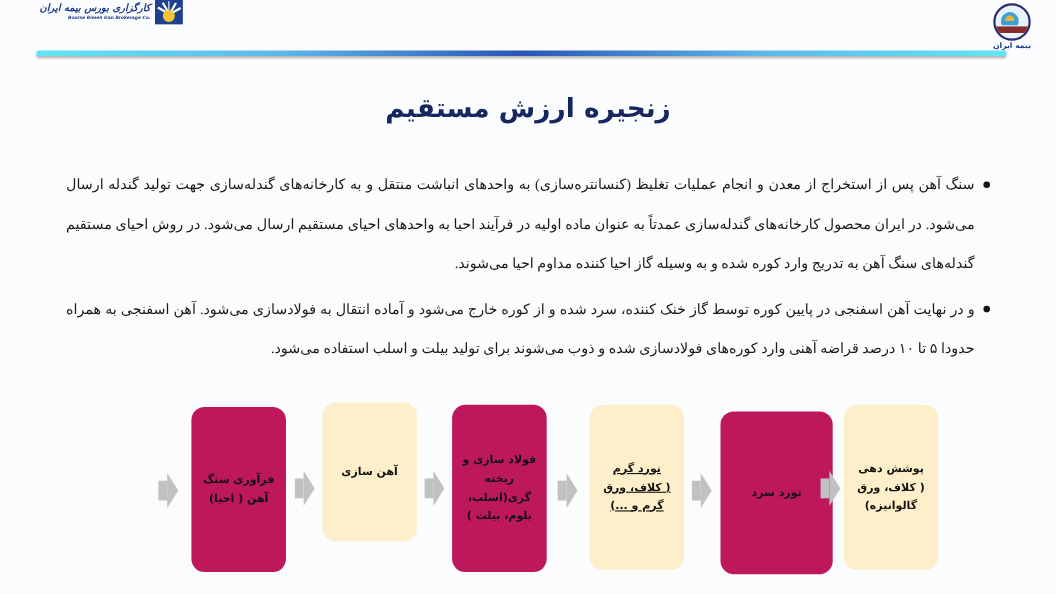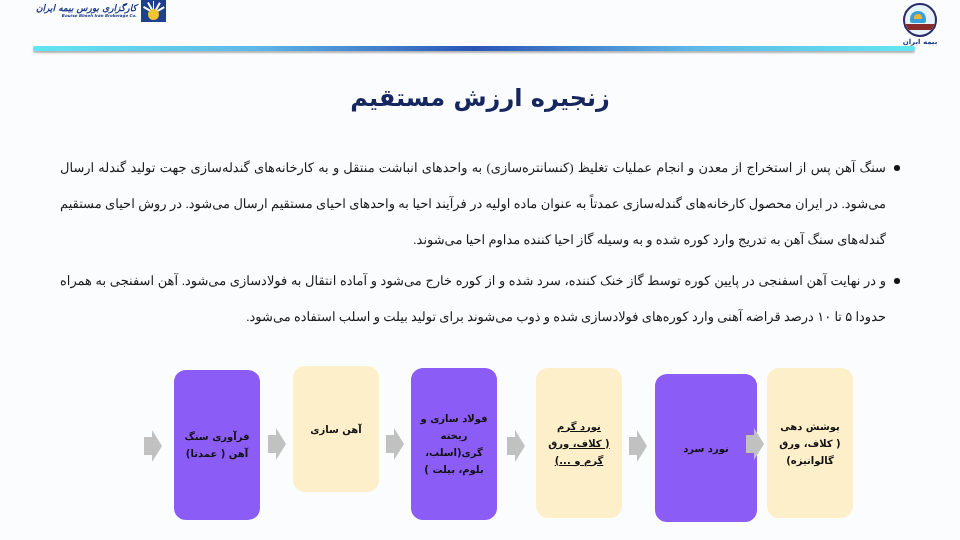--- a/index.html
+++ b/index.html
@@ -60,21 +60,21 @@
 
   .flow {
     position:absolute; left:52px; top:366px; width:810px; height:160px;
   }
   .box {
     position:absolute; border-radius:12px; display:flex; align-items:center; justify-content:center;
     text-align:center; direction:rtl; font-weight:bold; font-size:10px; color:#111; line-height:17px;
     box-sizing:border-box; padding:4px;
   }
   .box.yellow { background:#fdefc9; }
-  .box.blue { background:#8b5cf6; }
+  .box.blue { background:#be185d; }
   .box .sub { display:block; margin-top:0; }
   .arrow {
     position:absolute; width:0; height:0;
   }
   .arrow .shaft { position:absolute; background:#c1c1c1; }
   .arrow .head { position:absolute; width:0; height:0; border-top:16px solid transparent; border-bottom:16px solid transparent; border-left:10px solid #c1c1c1; }
 </style>
 </head>
 <body>
 
@@ -125,21 +125,21 @@
 
 <div class="flow">
 
 
   <div class="arrow" style="left:92px; top:64px;">
     <div class="shaft" style="left:0; top:7px; width:8px; height:18px;"></div>
     <div class="head" style="left:8px; top:0;"></div>
   </div>
 
   <div class="box blue" style="left:122px; top:4px; width:86px; height:150px;">
-    <span>فرآوری سنگ آهن ( عمدتا)</span>
+    <span>فرآوری سنگ آهن ( احیا)</span>
   </div>
 
   <div class="arrow" style="left:216px; top:62px;">
     <div class="shaft" style="left:0; top:7px; width:8px; height:18px;"></div>
     <div class="head" style="left:8px; top:0;"></div>
   </div>
 
   <div class="box yellow" style="left:241px; top:0; width:86px; height:126px;">
     <span>آهن سازی</span>
   </div>

